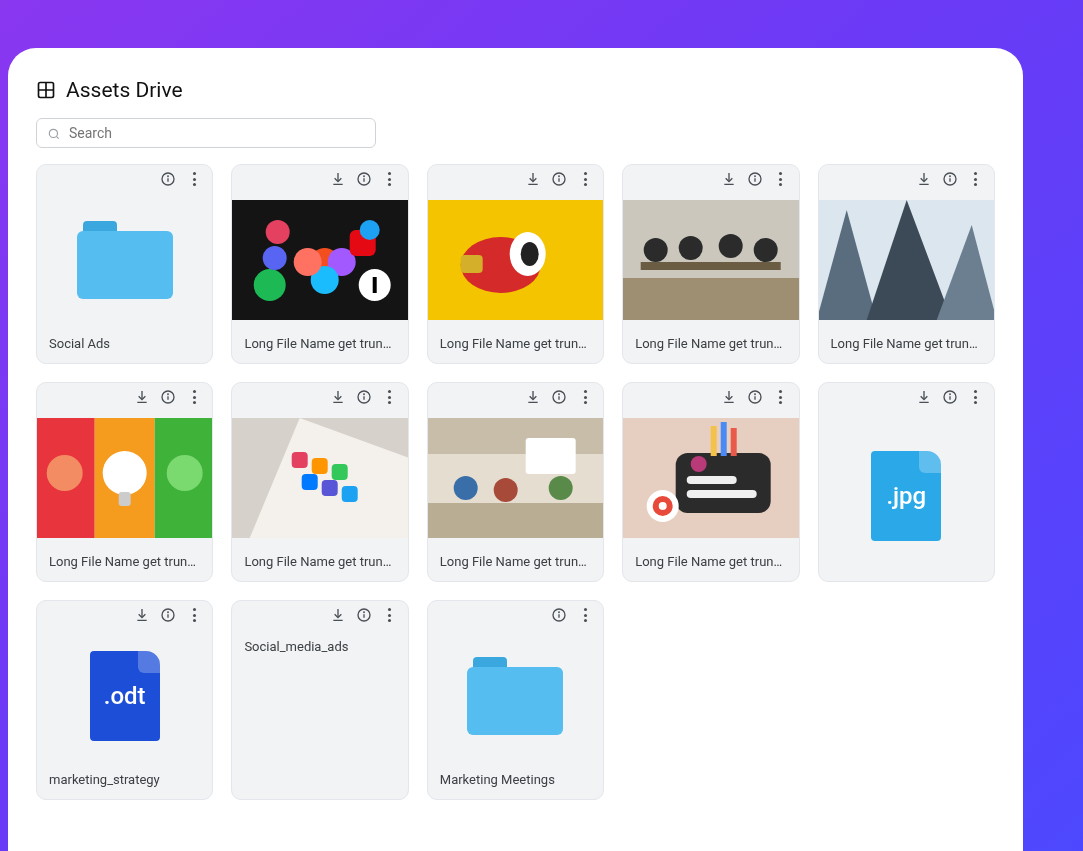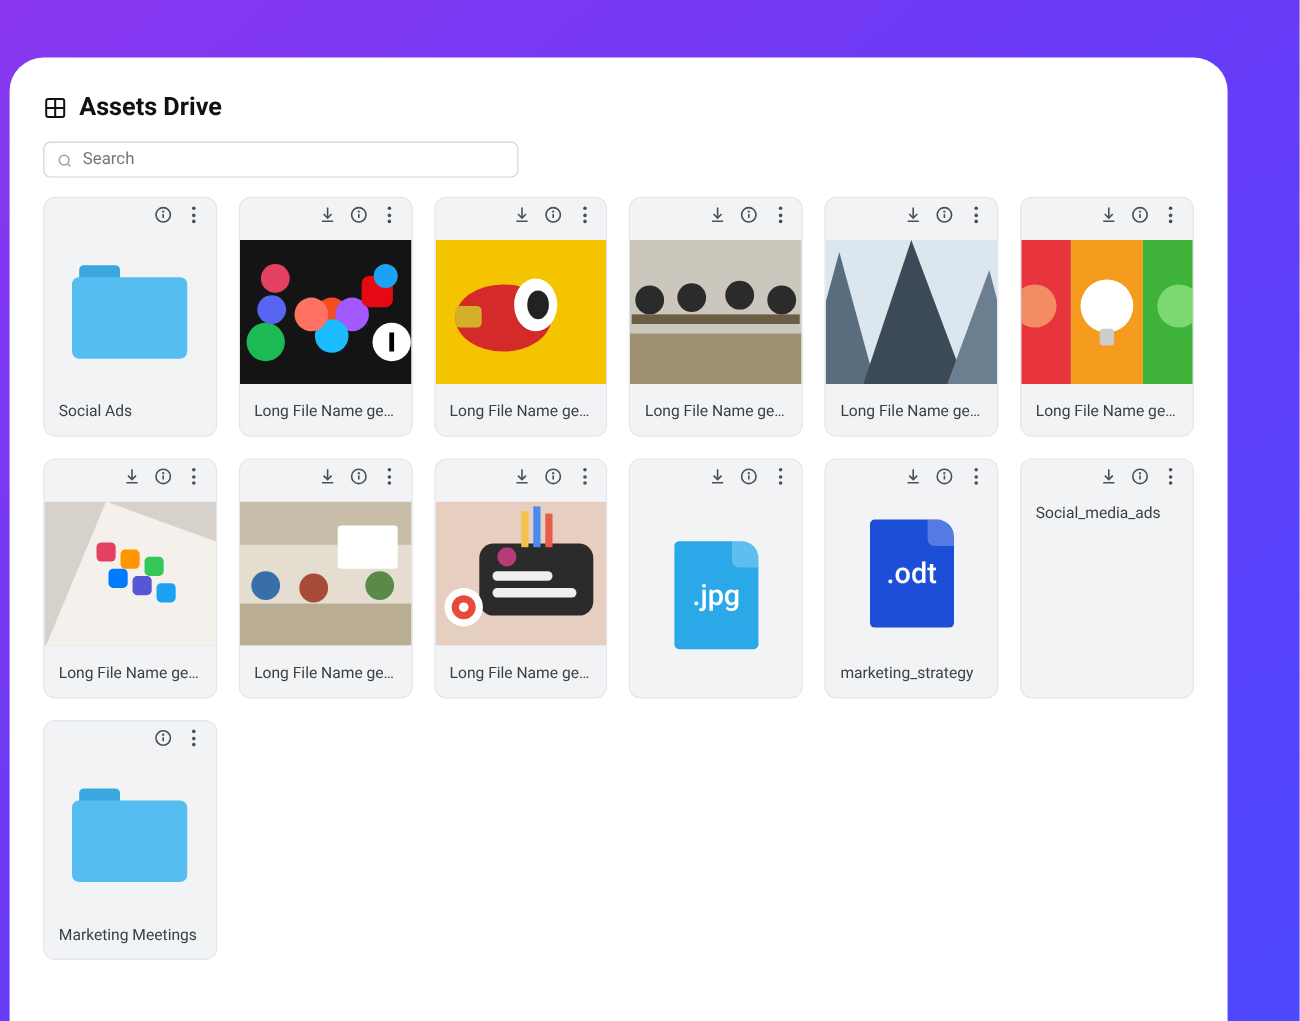--- a/index.html
+++ b/index.html
@@ -1,25 +1,25 @@
 <!DOCTYPE html>
 <html><head>
 <meta charset="utf-8">
 <style>
   *{box-sizing:border-box;margin:0;padding:0;font-family:-apple-system,BlinkMacSystemFont,"Segoe UI",Roboto,Helvetica,Arial,sans-serif}
   body{background:linear-gradient(140deg,#8a37f0 0%,#6a3af6 45%,#4d48ff 100%);width:1083px;height:851px;overflow:hidden;position:relative}
   .panel{position:absolute;top:48px;left:8px;right:60px;bottom:0;background:#fff;border-radius:28px 28px 0 0;padding:30px 0 0 0;overflow:hidden}
   .header{display:flex;align-items:center;gap:10px;padding:0 28px;margin-bottom:16px}
-  .header h1{font-size:21px;font-weight:700;color:#111}
+  .header h1{font-size:21px;font-weight:400;color:#111}
   .logo-icon{width:20px;height:20px;color:#111}
   .search-wrap{padding:0 28px;margin-bottom:16px}
-  .search{display:flex;align-items:center;gap:8px;width:396px;height:30px;border:1px solid #cfd3d8;border-radius:6px;padding:0 10px;background:#fff}
+  .search{display:flex;align-items:center;gap:8px;width:340px;height:30px;border:1px solid #cfd3d8;border-radius:6px;padding:0 10px;background:#fff}
   .search input{border:none;outline:none;flex:1;font-size:14px;color:#333;background:transparent}
   .search .s-icon{width:14px;height:14px;color:#9aa0a6}
-  .grid{display:grid;grid-template-columns:repeat(6,1fr);gap:18px;padding:0 28px 28px 28px}
+  .grid{display:grid;grid-template-columns:repeat(5,1fr);gap:18px;padding:0 28px 28px 28px}
   .card{background:#f1f3f5;border:1px solid #e3e6ea;border-radius:10px;height:200px;display:flex;flex-direction:column;overflow:hidden}
   .card-top{height:28px;display:flex;justify-content:flex-end;align-items:center;gap:10px;padding:0 10px}
   .ic{width:16px;height:16px;color:#4a4f55;cursor:pointer;display:inline-flex;align-items:center;justify-content:center}
   .thumb{flex:1;display:flex;align-items:center;justify-content:center;overflow:hidden}
   .thumb.image{padding:0}
   .thumb.image .img-shape{width:100%;height:120px;display:block}
   .folder-ico{width:96px;height:78px;position:relative}
   .folder-ico .tab{position:absolute;top:0;left:6px;width:34px;height:16px;background:#3aa7df;border-radius:4px 4px 0 0}
   .folder-ico .body{position:absolute;top:10px;left:0;right:0;bottom:0;background:#56bdf0;border-radius:6px}
   .file-ico{width:70px;height:90px;border-radius:4px 14px 4px 4px;position:relative;display:flex;align-items:center;justify-content:center;color:#fff;font-size:24px;font-weight:500}

